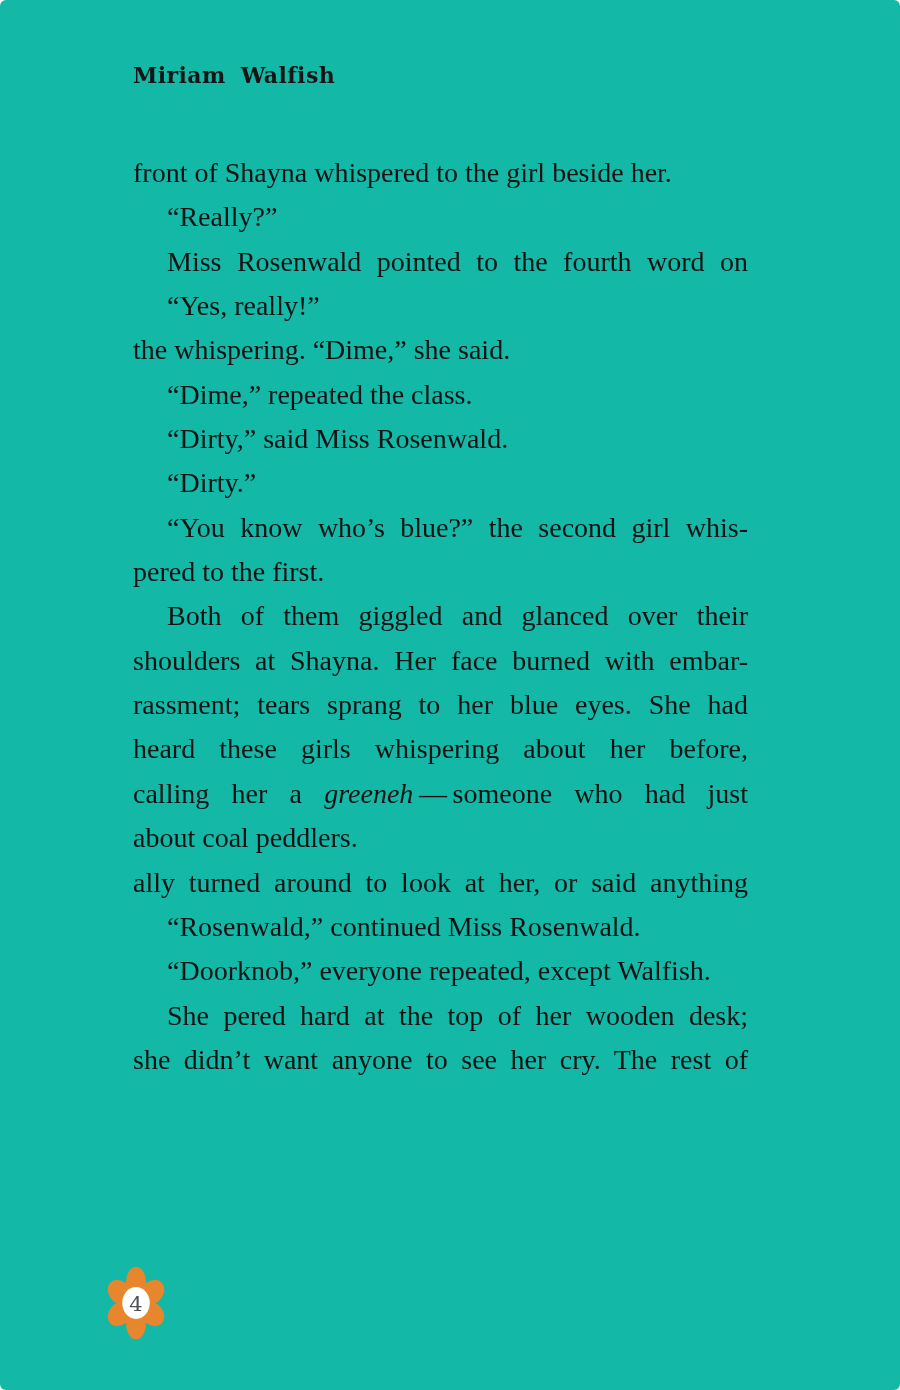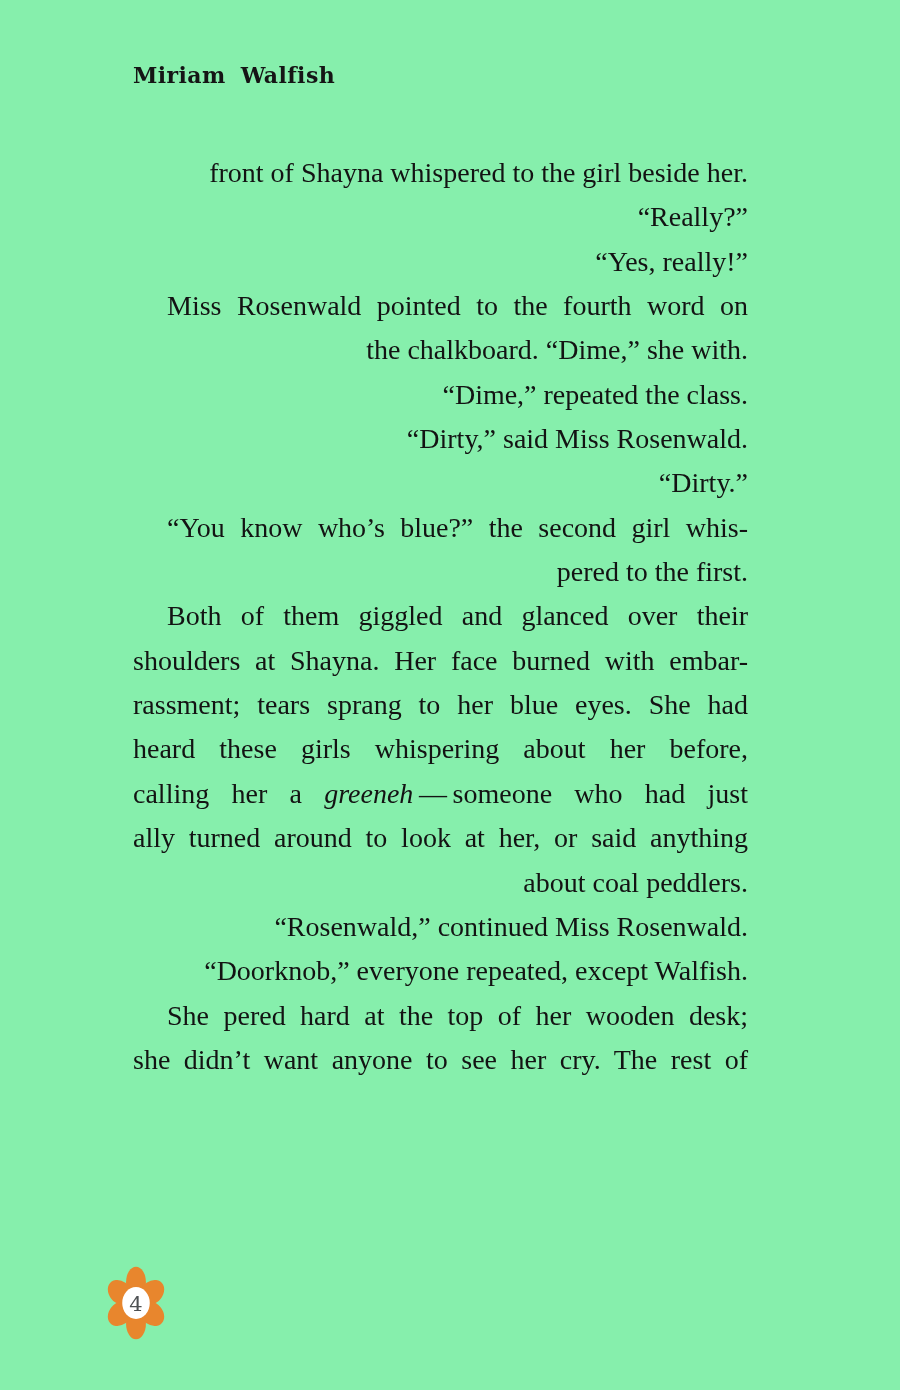--- a/index.html
+++ b/index.html
@@ -4,41 +4,41 @@
 <style>
   html, body { margin: 0; padding: 0; }
   body {
     width: 900px; height: 1390px;
     background: #ffffff;
     position: relative;
     font-family: "Liberation Serif", serif;
     overflow: hidden;
   }
   .page {
-    position: absolute; inset: 0; background: #86efac;
+    position: absolute; inset: 0; background: #14b8a6; border-radius: 6px;
   }
   .author {
     position: absolute;
     left: 133px; top: 62px;
     font-family: "DejaVu Serif", serif;
     font-weight: bold;
     font-size: 22px;
     letter-spacing: 0.4px;
     word-spacing: 7px;
     color: #151515;
   }
   .body-text {
     position: absolute;
     left: 133px; top: 151px;
     width: 615px;
     font-size: 28px;
     line-height: 44.35px;
     color: #131313;
   }
-  .line { text-align: right; }
+  .line { text-align: left; }
   .line.just {
     text-align: justify;
     text-align-last: justify;
     text-justify: inter-word;
   }
   .line.indent { text-indent: 34px; }
   .ital { font-style: italic; }
   .flower-wrap {
     position: absolute;
     left: 104px; top: 1266px;
@@ -59,35 +59,35 @@
 </head>
 <body>
 
 <div class="page">
 
   <div class="author">Miriam Walfish</div>
 
   <div class="body-text">
     <div class="line">front of Shayna whispered to the girl beside her.</div>
     <div class="line indent">“Really?”</div>
+    <div class="line indent just">Miss Rosenwald pointed to the fourth word on</div>
     <div class="line indent">“Yes, really!”</div>
-    <div class="line indent just">Miss Rosenwald pointed to the fourth word on</div>
-    <div class="line">the chalkboard. “Dime,” she with.</div>
+    <div class="line">the whispering. “Dime,” she said.</div>
     <div class="line indent">“Dime,” repeated the class.</div>
     <div class="line indent">“Dirty,” said Miss Rosenwald.</div>
     <div class="line indent">“Dirty.”</div>
     <div class="line indent just">“You know who’s blue?” the second girl whis-</div>
     <div class="line">pered to the first.</div>
     <div class="line indent just">Both of them giggled and glanced over their</div>
     <div class="line just">shoulders at Shayna. Her face burned with embar-</div>
     <div class="line just">rassment; tears sprang to her blue eyes. She had</div>
     <div class="line just">heard these girls whispering about her before,</div>
     <div class="line just"><span>calling her a </span><span class="ital">greeneh</span><span> — someone who had just</span></div>
+    <div class="line">about coal peddlers.</div>
     <div class="line just">ally turned around to look at her, or said anything</div>
-    <div class="line">about coal peddlers.</div>
     <div class="line indent">“Rosenwald,” continued Miss Rosenwald.</div>
     <div class="line indent">“Doorknob,” everyone repeated, except Walfish.</div>
     <div class="line indent just">She pered hard at the top of her wooden desk;</div>
     <div class="line just">she didn’t want anyone to see her cry. The rest of</div>
   </div>
 
   <div class="flower-wrap">
     <svg viewBox="0 0 100 100" preserveAspectRatio="none">
       <g fill="#E8862D">
         <ellipse cx="50" cy="22" rx="15.5" ry="21" transform="rotate(0 50 50)"></ellipse>

